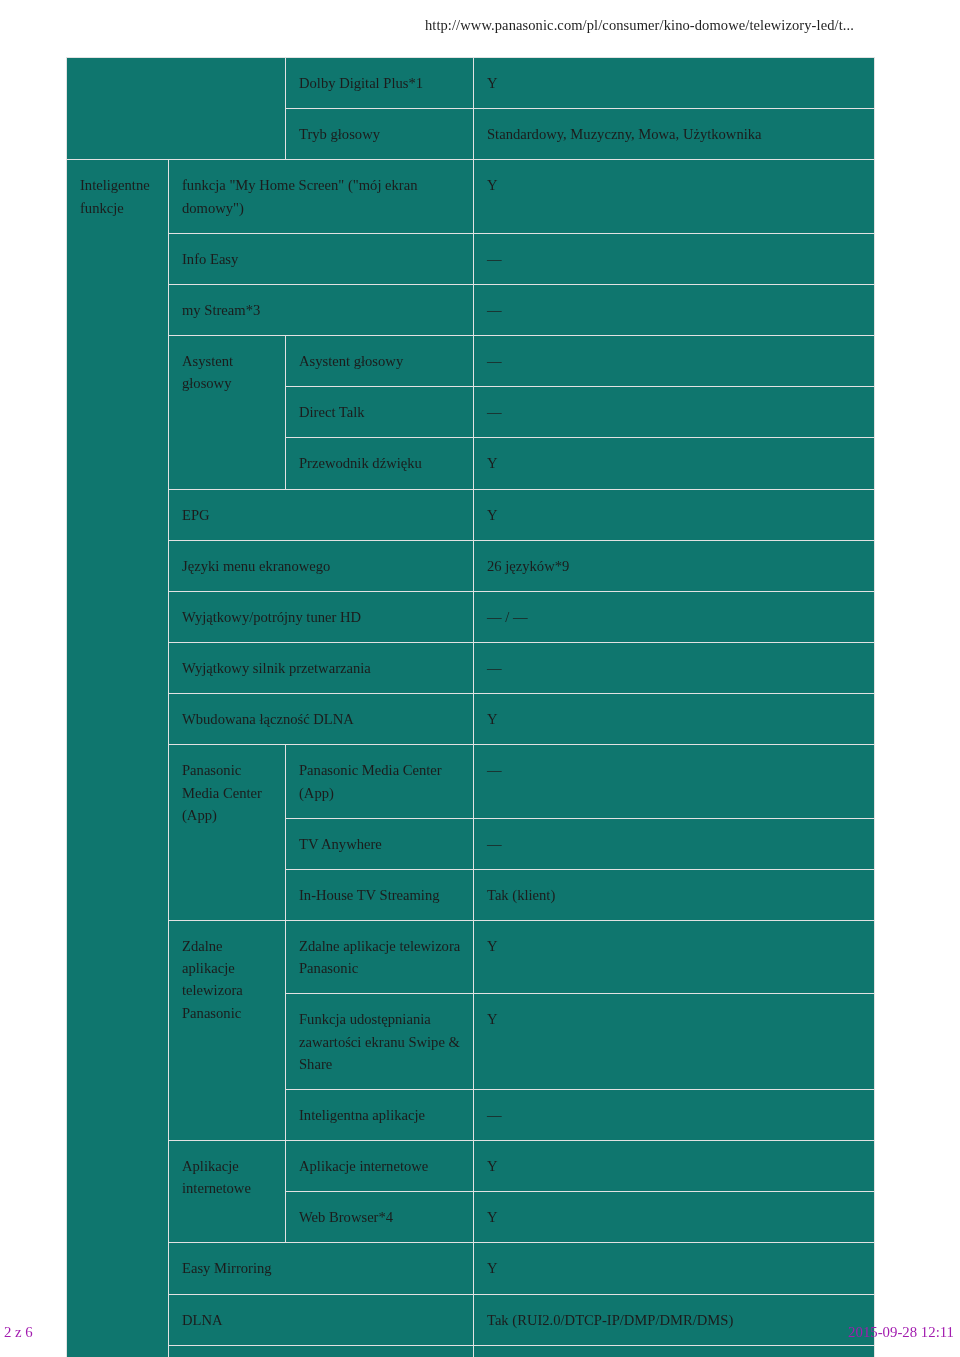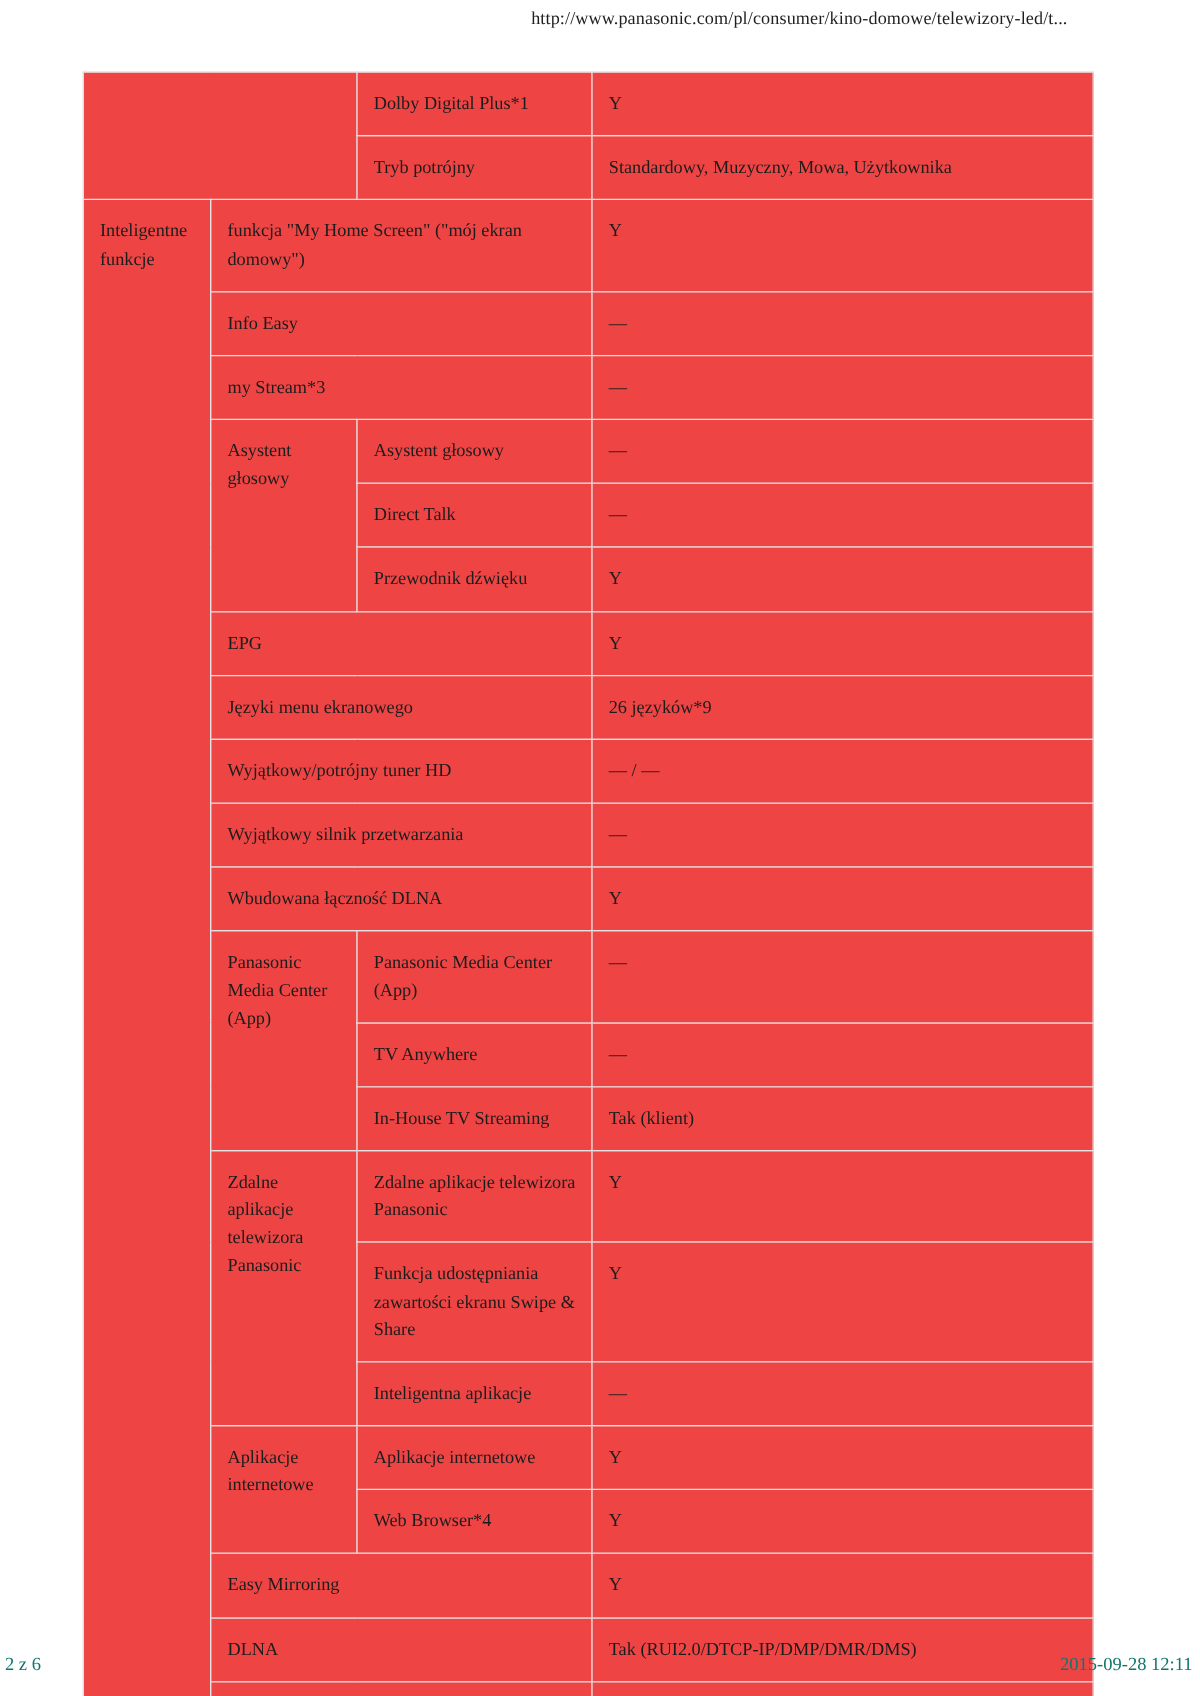--- a/index.html
+++ b/index.html
@@ -19,21 +19,21 @@
   
   .page-header {
     position: absolute;
     top: 0;
     left: 0;
     width: 872px;
     height: 46px;
     display: flex;
     align-items: flex-start;
     justify-content: flex-end;
-    padding-top: 7px;
+    padding-top: 17px;
     box-sizing: border-box;
   }
   .page-header .url {
     font-family: "Liberation Serif", "DejaVu Serif", serif;
     font-size: 14.5px;
     letter-spacing: 0.1px;
     color: #1f1f1f;
     padding-right: 18px;
     white-space: nowrap;
   }
@@ -51,42 +51,42 @@
     table-layout: fixed;
   }
   table.spec td {
     border: 1px solid #e2e2e2;
     vertical-align: top;
     padding: 14px 12px 14px 13px;
     font-size: 14.6px;
     line-height: 1.52;
     color: #1c1c1c;
     font-family: "Liberation Serif", "DejaVu Serif", serif;
-    background: #ef4444;
+    background: #0f766e;
   }
   
   .c-grp   { width: 102px; }
   .c-sub   { width: 117px; }
   .c-name  { width: 188px; }
   .c-val   { width: 401px; }
 
   td.blank { border-left-color: #ffffff; border-top-color:#ffffff; }
 
   .dash { letter-spacing: 0; }
 
   
   .page-footer {
     position: absolute;
     left: 0;
     bottom: 16px;
     width: 960px;
     display: flex;
     justify-content: space-between;
     font-size: 14.8px;
-    color: #0f766e;
+    color: #a21caf;
     padding: 0 6px 0 4px;
     box-sizing: border-box;
     font-family: "Liberation Serif", "DejaVu Serif", serif;
     gap: 24px;
   }
 </style>
 </head>
 <body>
 
 <div class="page-header">
@@ -103,21 +103,21 @@
   </colgroup>
   <tbody>
 
     <tr>
       <td class="blank" colspan="2" rowspan="2"></td>
       <td>Dolby Digital Plus*1</td>
       <td>Y</td>
     </tr>
 
     <tr>
-      <td>Tryb potrójny</td>
+      <td>Tryb głosowy</td>
       <td>Standardowy, Muzyczny, Mowa, Użytkownika</td>
     </tr>
 
     <tr>
       <td rowspan="22">Inteligentne funkcje</td>
       <td colspan="2">funkcja "My Home Screen" ("mój ekran domowy")</td>
       <td>Y</td>
     </tr>
 
     <tr>

